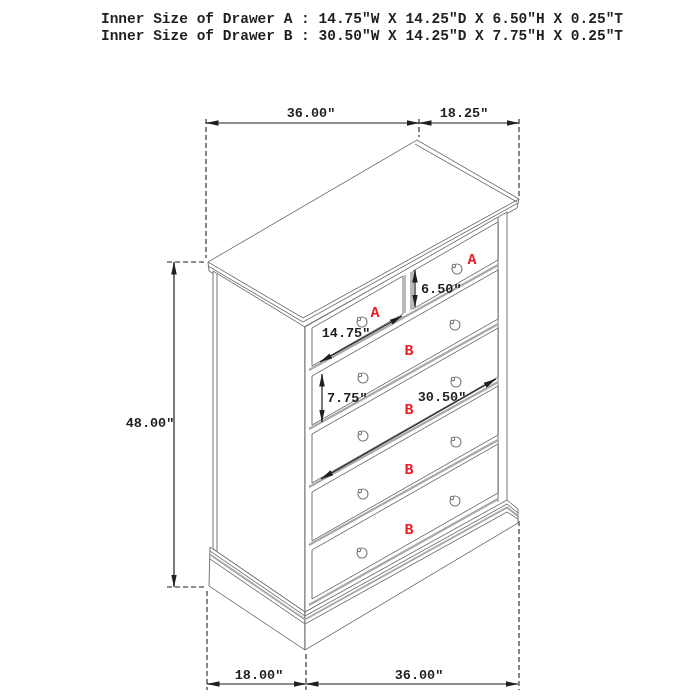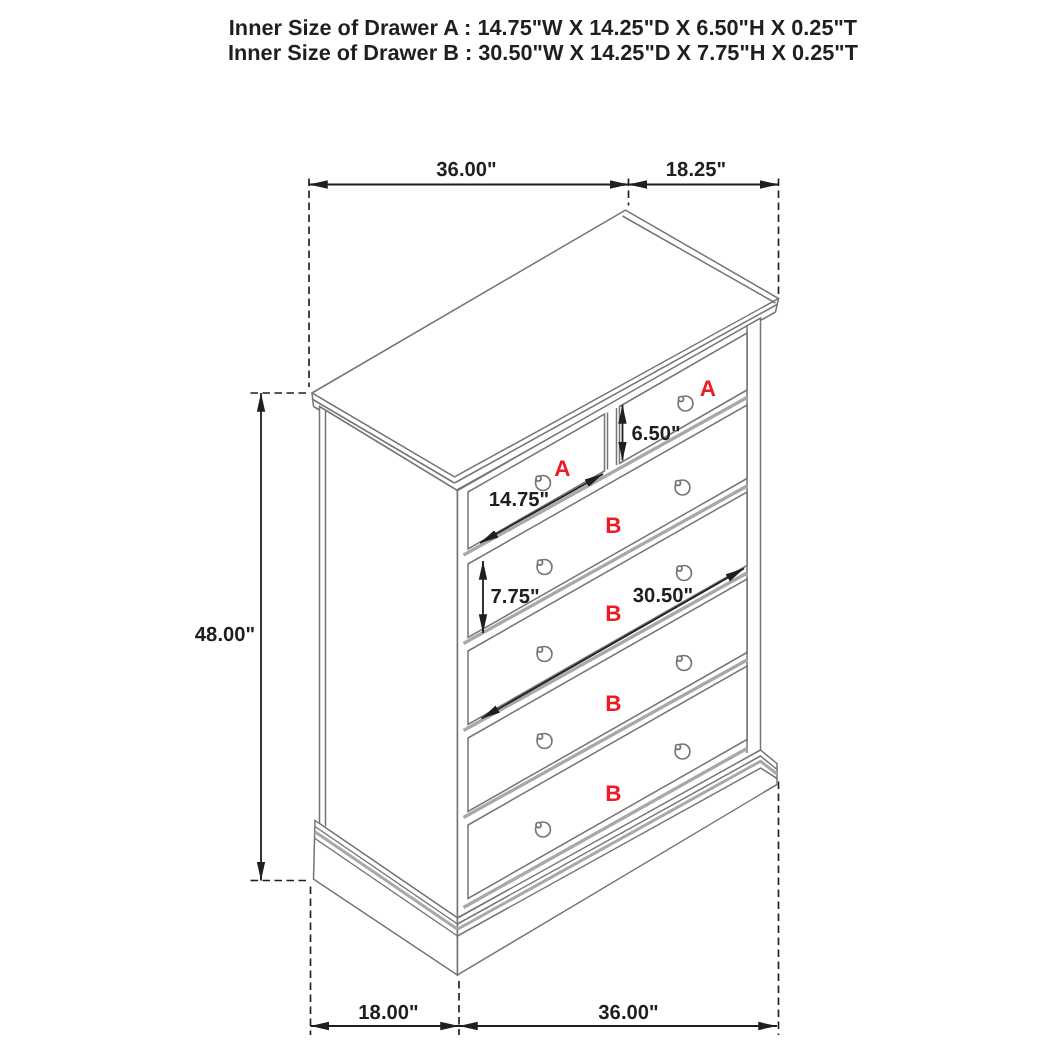--- a/index.html
+++ b/index.html
@@ -1,17 +1,17 @@
 <!DOCTYPE html>
 <html style="--label-red: #ed1c24; --dimension-black: #1f1f1f; --furniture-gray: #757575; --shadow-gray: #a8a8a8; --background: #ffffff;"><head>
 <meta charset="utf-8">
 <style>
   html,body{margin:0;padding:0;background:#fff;}
   .stage{position:relative;width:700px;height:700px;background:var(--background,#ffffff);
-         font-family:Liberation Sans, sans-serif;overflow:hidden;}
+         font-family:Liberation Mono, monospace;overflow:hidden;}
   svg{display:block;}
   .dim{stroke:var(--dimension-black,#1f1f1f);stroke-width:1.2;fill:none;}
   .dash{stroke:var(--dimension-black,#1f1f1f);stroke-width:1.1;fill:none;stroke-dasharray:5 3;}
   .furn{stroke:var(--furniture-gray,#757575);stroke-width:1;fill:#fff;}
   .fline{stroke:var(--furniture-gray,#757575);stroke-width:1;fill:none;}
   .shadow{stroke:var(--shadow-gray,#a8a8a8);stroke-width:2.2;fill:none;}
   .mold2{stroke:var(--shadow-gray,#a8a8a8);stroke-width:2;fill:none;}
   .knob{stroke:var(--furniture-gray,#757575);stroke-width:1.1;fill:#fff;}
   .arrowhead{fill:var(--dimension-black,#1f1f1f);}
   .dim-label{fill:var(--dimension-black,#1f1f1f);font-weight:bold;font-size:13.5px;text-anchor:middle;}

